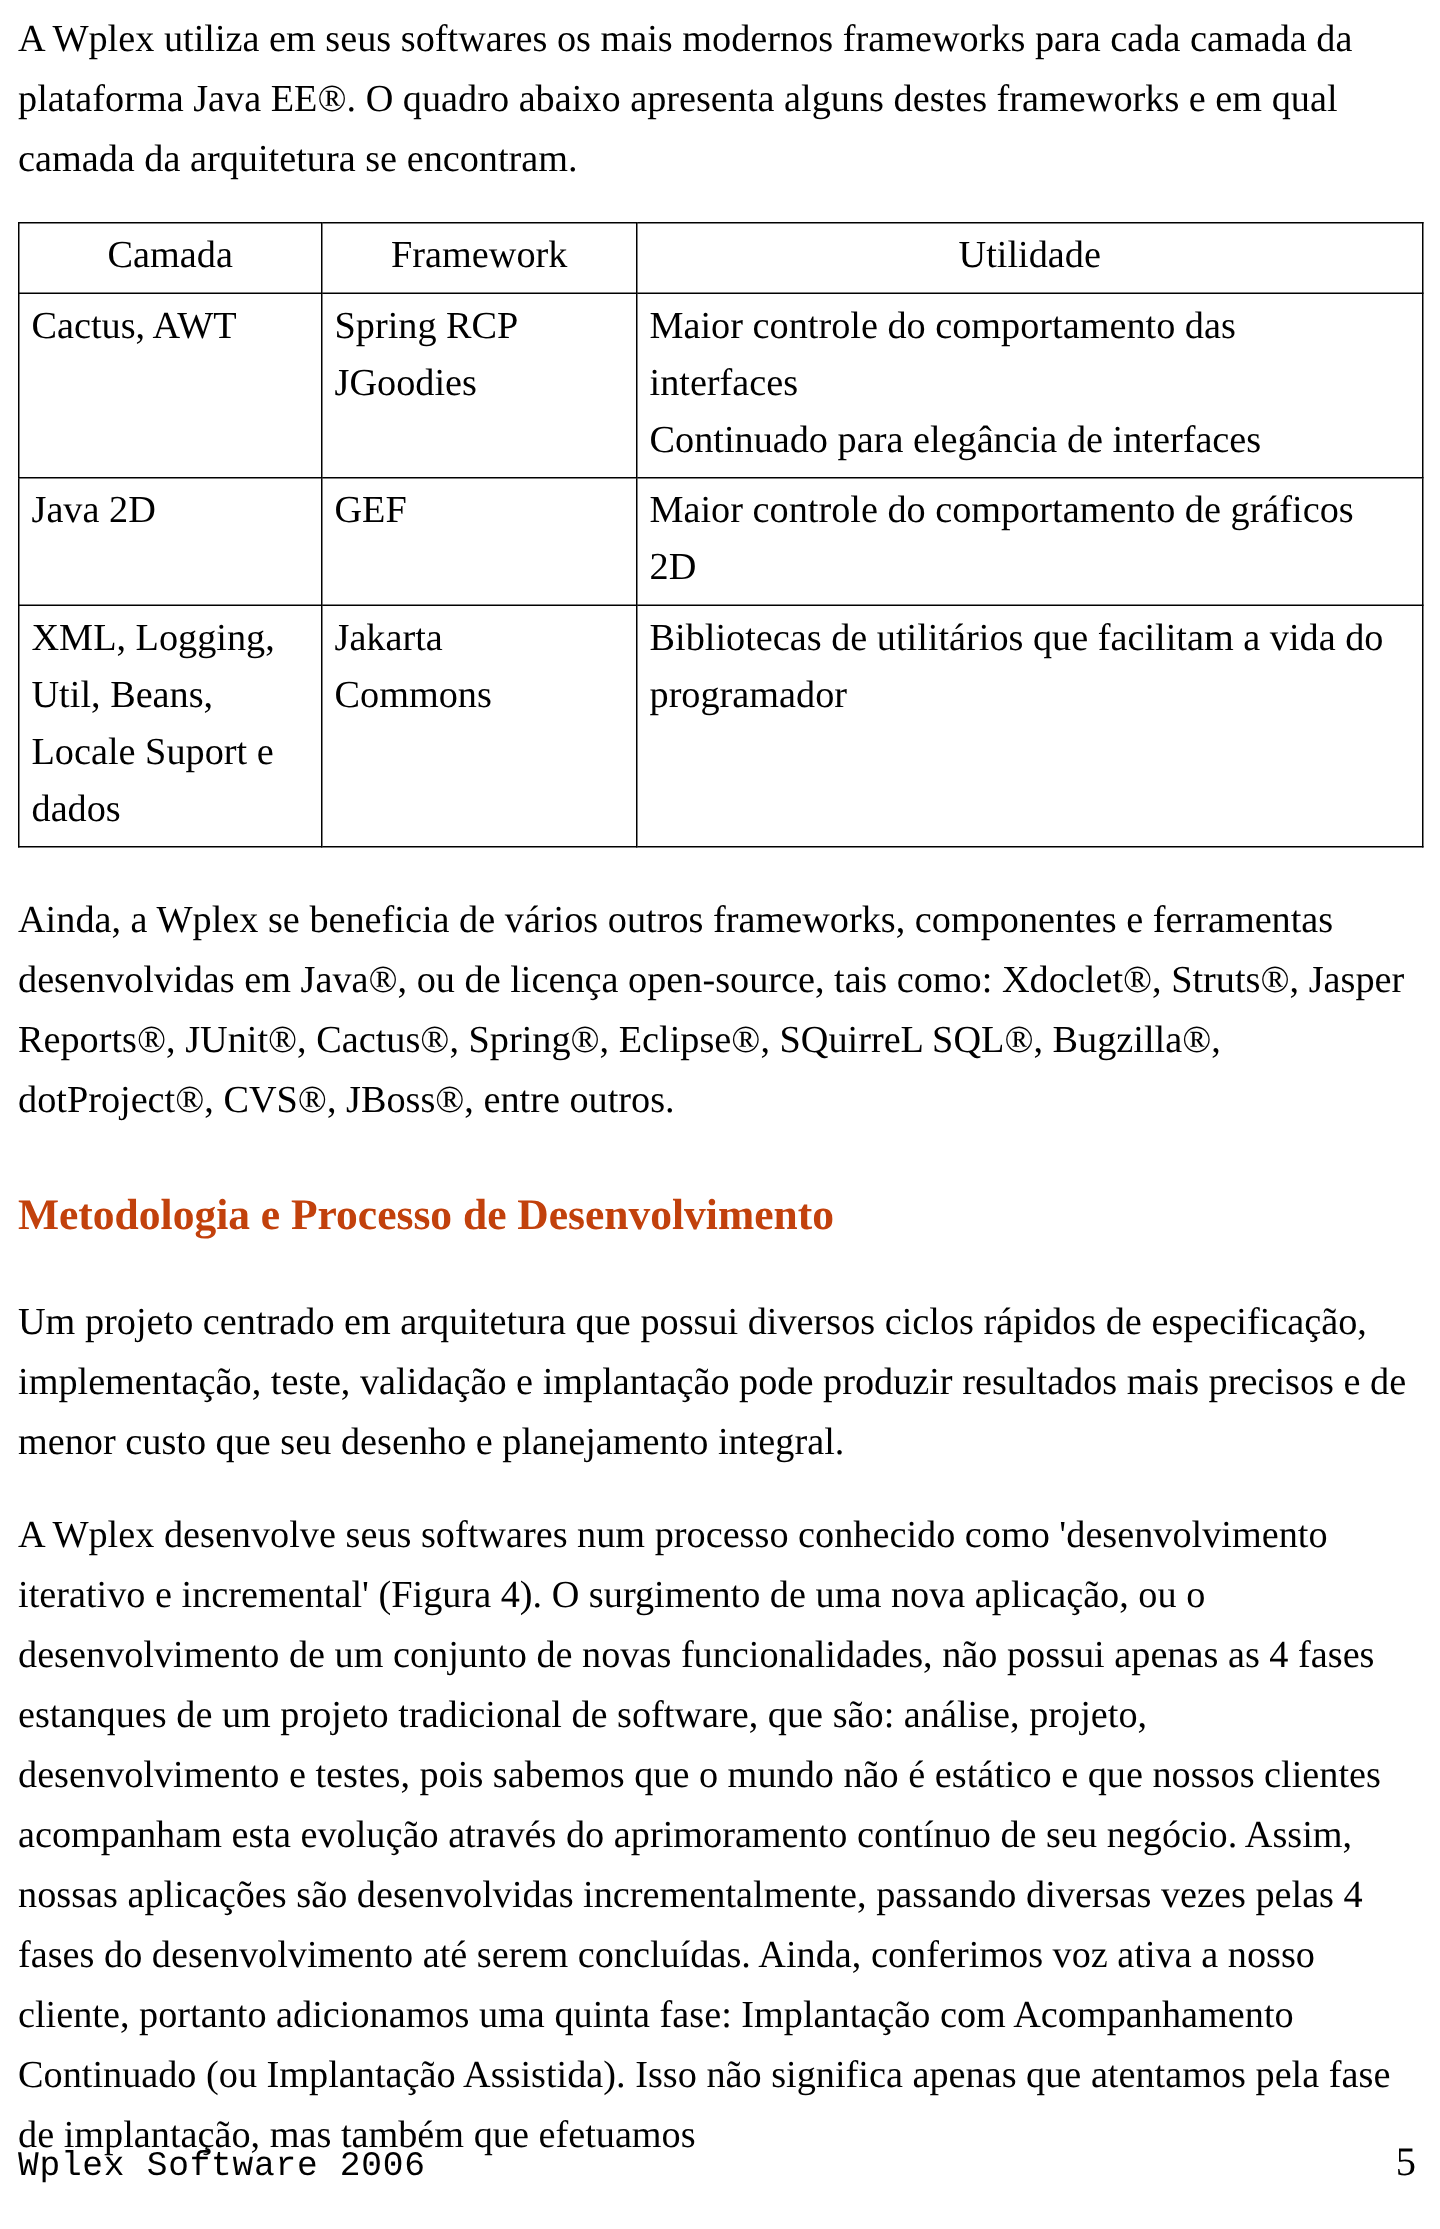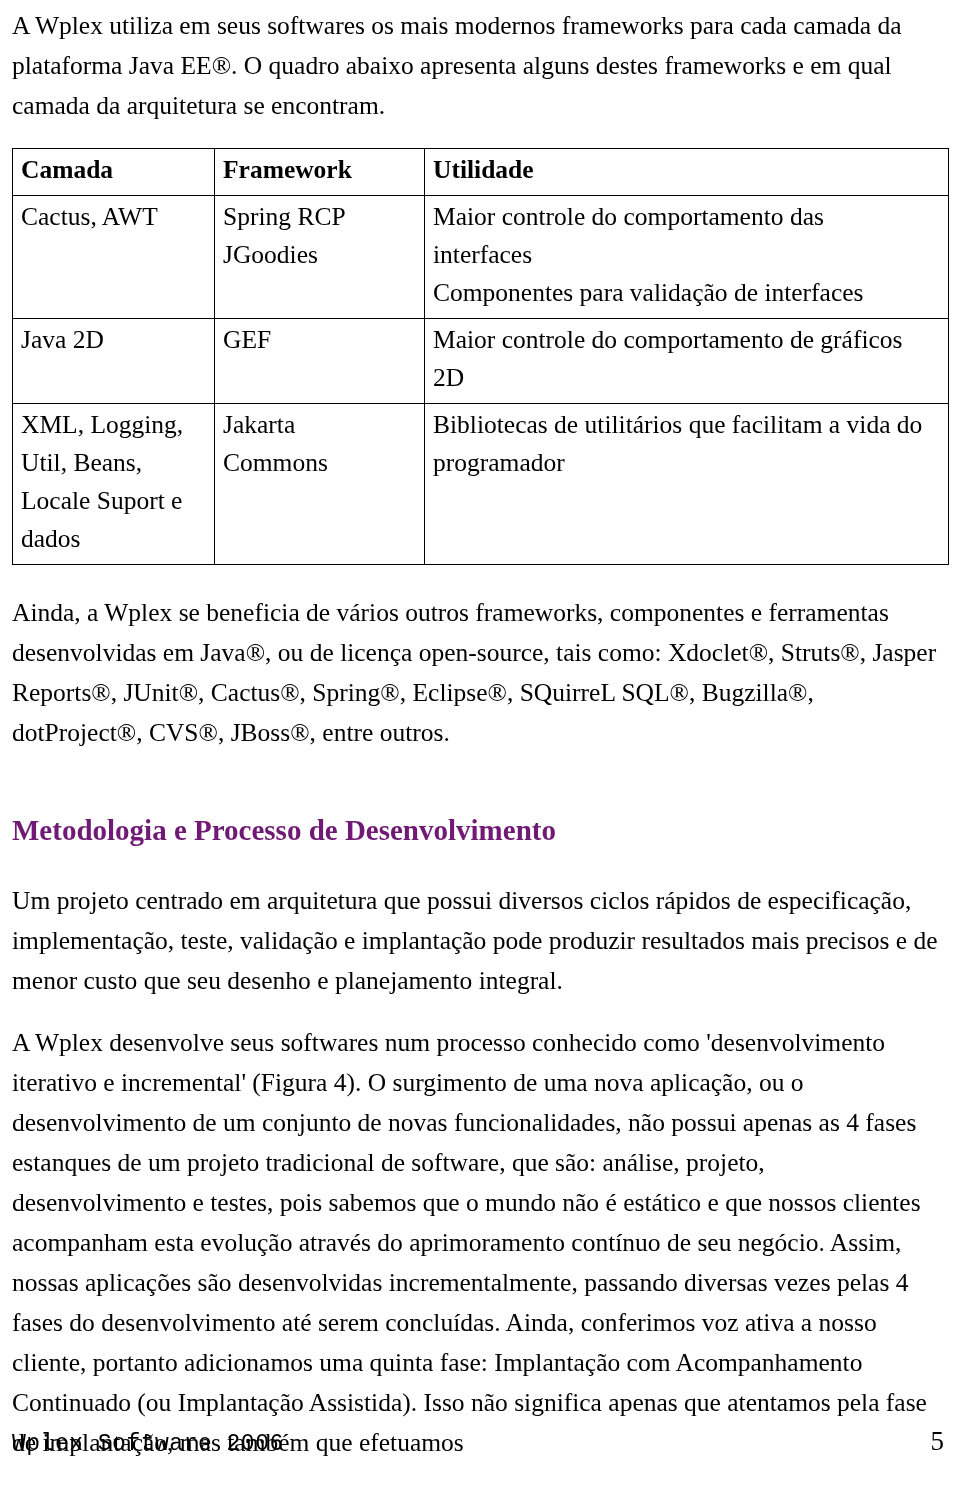--- a/index.html
+++ b/index.html
@@ -45,21 +45,22 @@
   table.fw-table th {
     border: 1.5px solid #000000;
     vertical-align: top;
     padding: 2px 8px 6px 8px;
     font-size: 25.5px;
     line-height: 38px;
     font-weight: normal;
     text-align: left;
   }
   table.fw-table th {
-    font-weight: bold;
+    font-weight: normal;
+    text-align: center;
   }
   col.c1 { width: 202px; }
   col.c2 { width: 210px; }
   col.c3 { width: 524px; }
 
   .cell-line { display: block; }
   .cell-indent { display: block; padding-left: 22px; }
 
   
   h2.section-heading {
@@ -123,21 +124,21 @@
     <tbody>
         <tr>
           <td>Cactus, AWT</td>
           <td>
             <span class="cell-line">Spring RCP</span>
             <span class="cell-line">JGoodies</span>
           </td>
           <td>
             <span class="cell-line">Maior controle do comportamento das</span>
             <span class="cell-line">interfaces</span>
-            <span class="cell-line">Componentes para validação de interfaces</span>
+            <span class="cell-line">Continuado para elegância de interfaces</span>
           </td>
         </tr>
         <tr>
           <td>Java 2D</td>
           <td>
             <span class="cell-line">GEF</span>
           </td>
           <td>
             <span class="cell-line">Maior controle do comportamento de gráficos</span>
             <span class="cell-line">2D</span>
@@ -156,21 +157,21 @@
         </tr>
       </tbody>
   </table>
 
   <div class="gap-after-table"></div>
 
   <p class="body-text">Ainda, a Wplex se beneficia de vários outros frameworks, componentes e ferramentas desenvolvidas em Java®, ou de licença open-source, tais como: Xdoclet®, Struts®, Jasper Reports®, JUnit®, Cactus®, Spring®, Eclipse®, SQuirreL SQL®, Bugzilla®, dotProject®, CVS®, JBoss®, entre outros.</p>
 
   <div class="gap-before-heading"></div>
 
-  <h2 class="section-heading" style="color: #701a75; margin-top: 20px;">Metodologia e Processo de Desenvolvimento</h2>
+  <h2 class="section-heading" style="color: #c2410c;">Metodologia e Processo de Desenvolvimento</h2>
 
   <div class="gap-after-heading"></div>
 
   <p class="body-text">Um projeto centrado em arquitetura que possui diversos ciclos rápidos de especificação, implementação, teste, validação e implantação pode produzir resultados mais precisos e de menor custo que seu desenho e planejamento integral.</p>
 
   <div class="gap-between-paras"></div>
 
   <p class="body-text">A Wplex desenvolve seus softwares num processo conhecido como 'desenvolvimento iterativo e incremental' (Figura 4). O surgimento de uma nova aplicação, ou o desenvolvimento de um conjunto de novas funcionalidades, não possui apenas as 4 fases estanques de um projeto tradicional de software, que são: análise, projeto, desenvolvimento e testes, pois sabemos que o mundo não é estático e que nossos clientes acompanham esta evolução através do aprimoramento contínuo de seu negócio. Assim, nossas aplicações são desenvolvidas incrementalmente, passando diversas vezes pelas 4 fases do desenvolvimento até serem concluídas. Ainda, conferimos voz ativa a nosso cliente, portanto adicionamos uma quinta fase: Implantação com Acompanhamento Continuado (ou Implantação Assistida). Isso não significa apenas que atentamos pela fase de implantação, mas também que efetuamos</p>
 
   <div class="footer">

